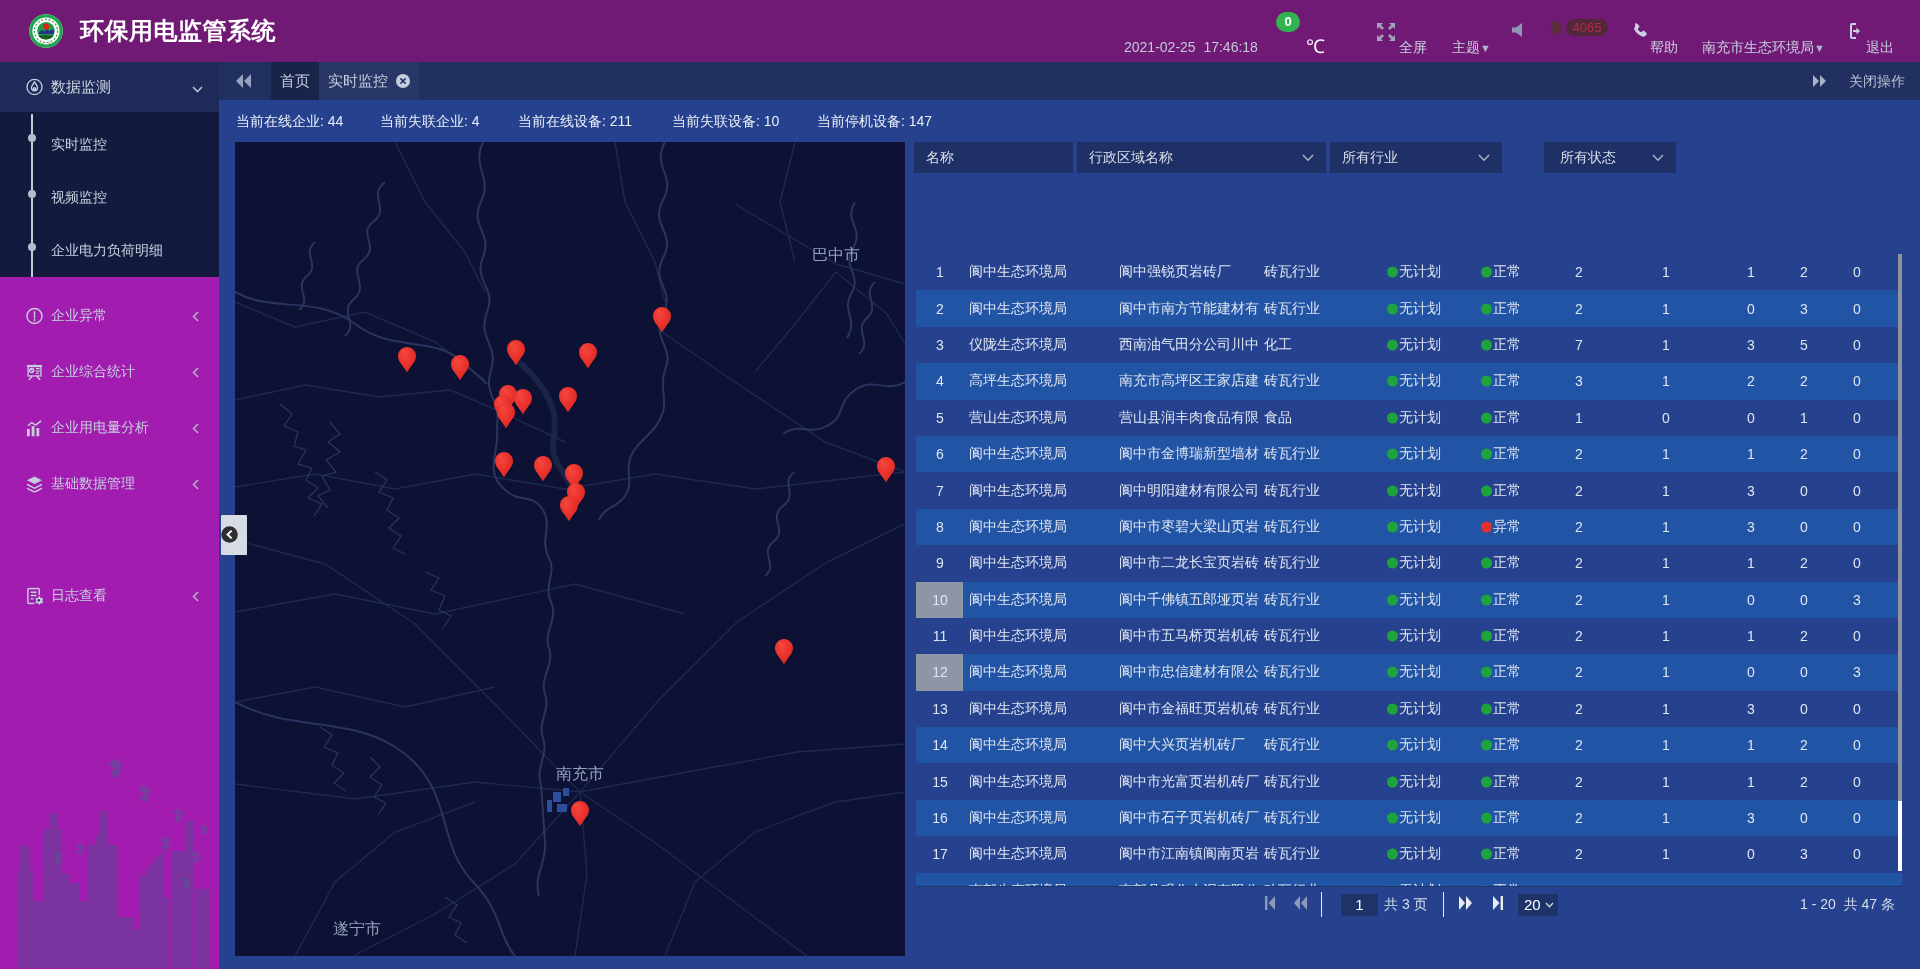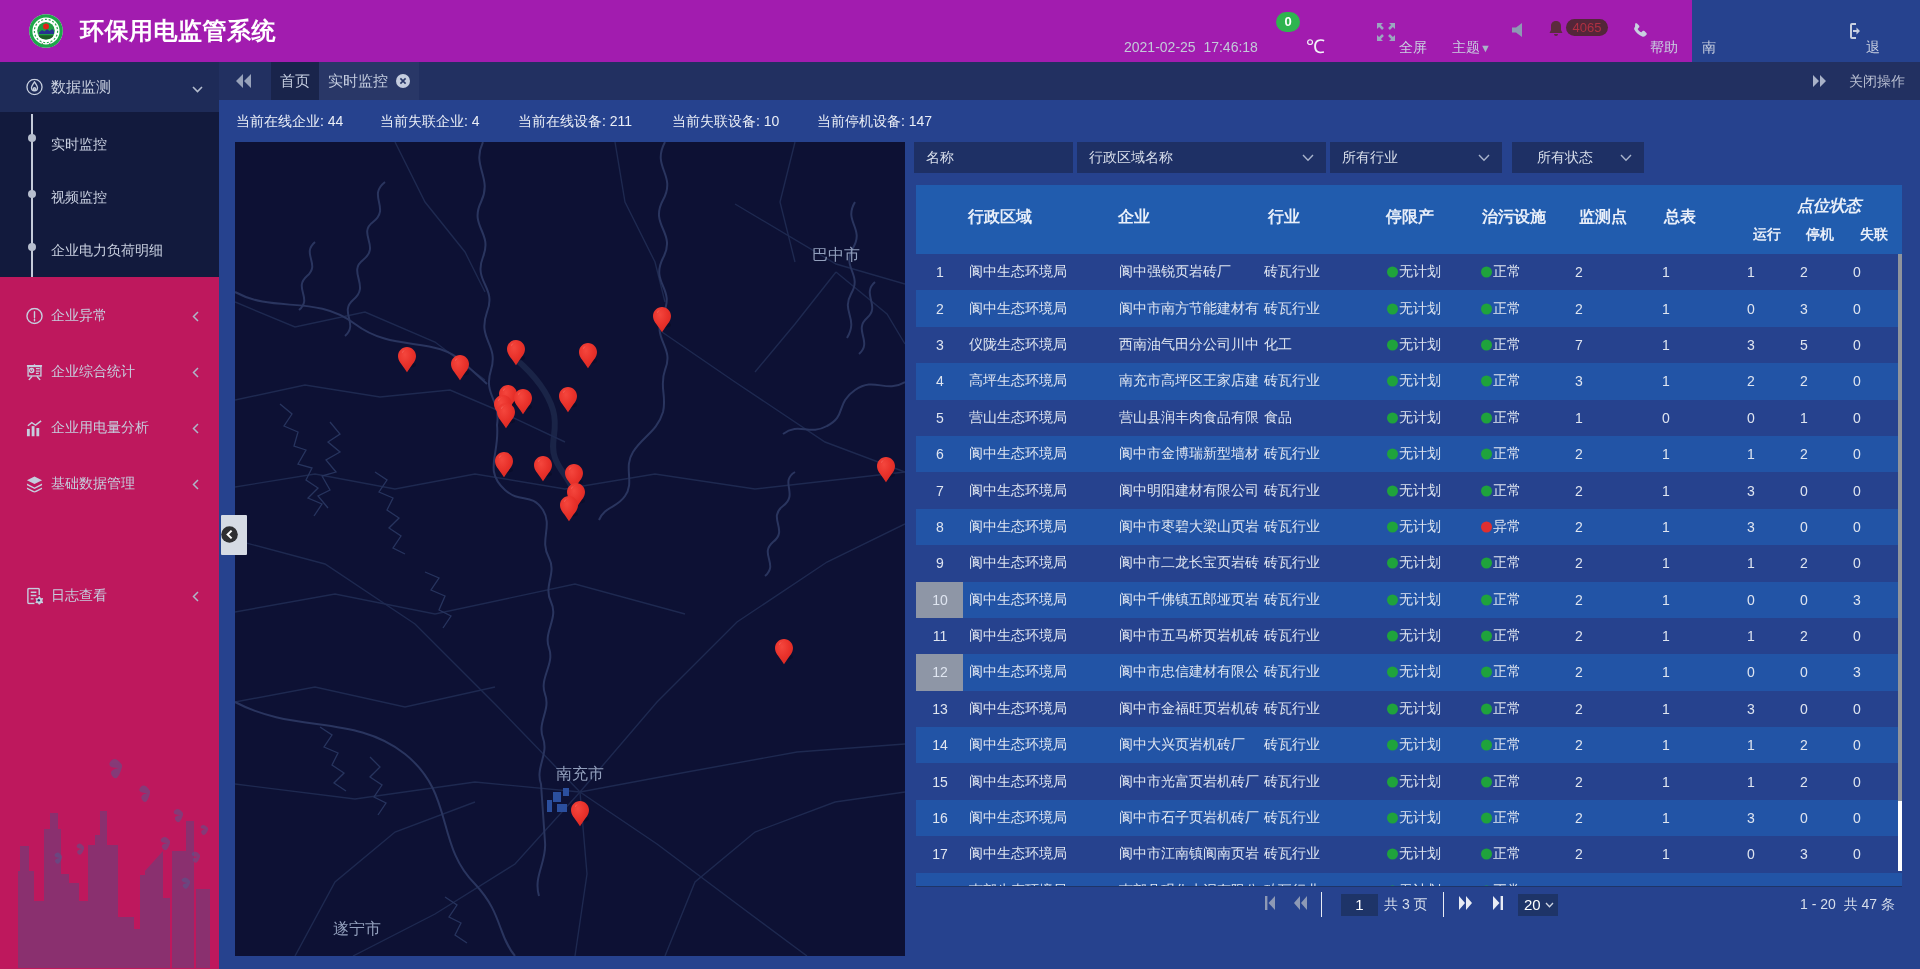--- a/index.html
+++ b/index.html
@@ -1,21 +1,21 @@
 <!DOCTYPE html>
 <html><head>
 <meta charset="utf-8">
 <style>
 * { margin:0; padding:0; box-sizing:border-box; }
 html,body { width:1920px; height:969px; overflow:hidden; font-family:"Liberation Sans", sans-serif; background:#26428e; }
 .abs { position:absolute; }
-#header { position:absolute; left:0; top:0; width:1692px; height:62px; background:#a21caf; }
+#header { position:absolute; left:0; top:0; width:1920px; height:62px; background:#701a75; }
 #title { position:absolute; left:80px; top:0; height:62px; line-height:62px; font-size:24px; font-weight:bold; color:#ffffff; letter-spacing:0.5px; }
 .hright { position:absolute; top:16px; height:62px; line-height:62px; color:#c9d0e0; font-size:14px; }
-#sidebar { position:absolute; left:0; top:62px; width:219px; height:907px; background:#be185d; overflow:hidden; }
+#sidebar { position:absolute; left:0; top:62px; width:219px; height:907px; background:#a21caf; overflow:hidden; }
 .sb-group { position:absolute; left:0; top:0; width:219px; height:50px; background:#1e2b58; }
 .sb-sub { position:absolute; left:0; top:50px; width:219px; height:165px; background:#121a3d; }
 .sb-item { position:absolute; left:0; width:219px; height:56px; color:#c6cede; font-size:14px; }
 .sb-item .txt { position:absolute; left:51px; top:50%; transform:translateY(-50%); }
 .sb-icon { position:absolute; left:26px; top:50%; transform:translateY(-50%); width:17px; height:17px; }
 .sub-item { position:absolute; left:51px; color:#c8cfdf; font-size:14px; }
 #tabbar { position:absolute; left:219px; top:62px; width:1701px; height:38px; background:#223061; }
 .tab { position:absolute; top:0; height:38px; line-height:38px; text-align:center; font-size:15px; color:#c5cddf; }
 #content { position:absolute; left:219px; top:100px; width:1701px; height:869px; background:#26428e; }
 .stat { position:absolute; top:0; height:42px; line-height:42px; font-size:14px; color:#eaeef6; }
@@ -314,37 +314,24 @@
       <path d="M10.6 4.6 L6.6 8.5 L10.6 12.4" stroke="#fff" stroke-width="2" fill="none"></path>
     </svg>
   </div>
   <div class="fbox" style="left:695px;width:159px;padding-left:12px">名称</div>
   <div class="fbox" style="left:858px;width:249px;padding-left:12px">行政区域名称<svg style="position:absolute;right:12px;top:12px" width="12" height="8" viewBox="0 0 12 8" fill="none" stroke="#a9b4cc" stroke-width="1.4">
         <path d="M1 1 L6 6.2 L11 1"></path>
       </svg></div>
   <div class="fbox" style="left:1111px;width:172px;padding-left:12px">所有行业<svg style="position:absolute;right:12px;top:12px" width="12" height="8" viewBox="0 0 12 8" fill="none" stroke="#a9b4cc" stroke-width="1.4">
         <path d="M1 1 L6 6.2 L11 1"></path>
       </svg></div>
-  <div class="fbox" style="left:1293px;width:132px;padding-left:25px">所有状态<svg style="position:absolute;right:12px;top:12px" width="12" height="8" viewBox="0 0 12 8" fill="none" stroke="#a9b4cc" stroke-width="1.4">
+  <div class="fbox" style="left:1325px;width:132px;padding-left:16px">所有状态<svg style="position:absolute;right:12px;top:12px" width="12" height="8" viewBox="0 0 12 8" fill="none" stroke="#a9b4cc" stroke-width="1.4">
         <path d="M1 1 L6 6.2 L11 1"></path>
       </svg></div>
   <div id="table">
-    <div id="thead">
-      <span class="th" style="left:84px">行政区域</span>
-      <span class="th" style="left:218px">企业</span>
-      <span class="th" style="left:368px">行业</span>
-      <span class="th" style="left:494px">停限产</span>
-      <span class="th" style="left:598px">治污设施</span>
-      <span class="th" style="left:687px">监测点</span>
-      <span class="th" style="left:764px">总表</span>
-      <span class="th" style="left:913px;top:11px;font-style:italic">点位状态</span>
-      <span class="th2" style="left:851px">运行</span>
-      <span class="th2" style="left:904px">停机</span>
-      <span class="th2" style="left:958px">失联</span>
-    </div>
     <div id="tbody">
       <div class="row odd">
         <div class="cnum" style="left:24px">1</div>
         <div class="cell" style="left:53px">阆中生态环境局</div>
         <div class="cell" style="left:203px">阆中强锐页岩砖厂</div>
         <div class="cell" style="left:348px">砖瓦行业</div>
         <div class="dot g" style="left:471px"></div>
           <div class="cell" style="left:483px">无计划</div>
         <div class="dot g" style="left:565px"></div>
           <div class="cell" style="left:577px">正常</div>

